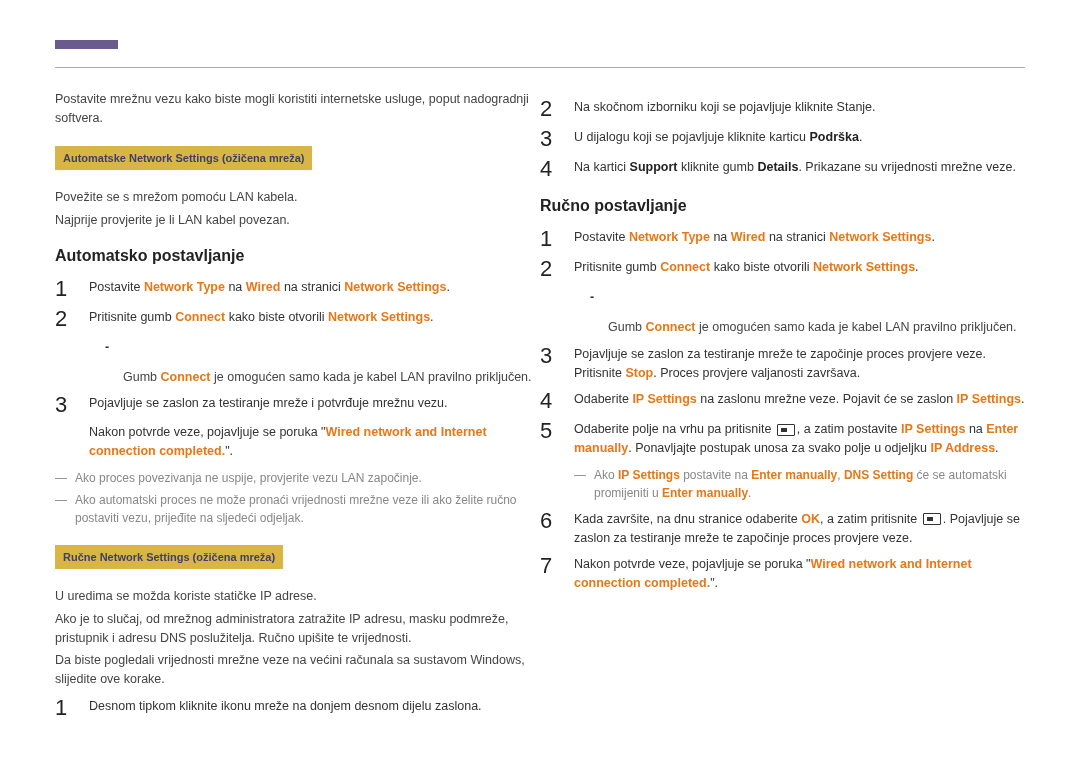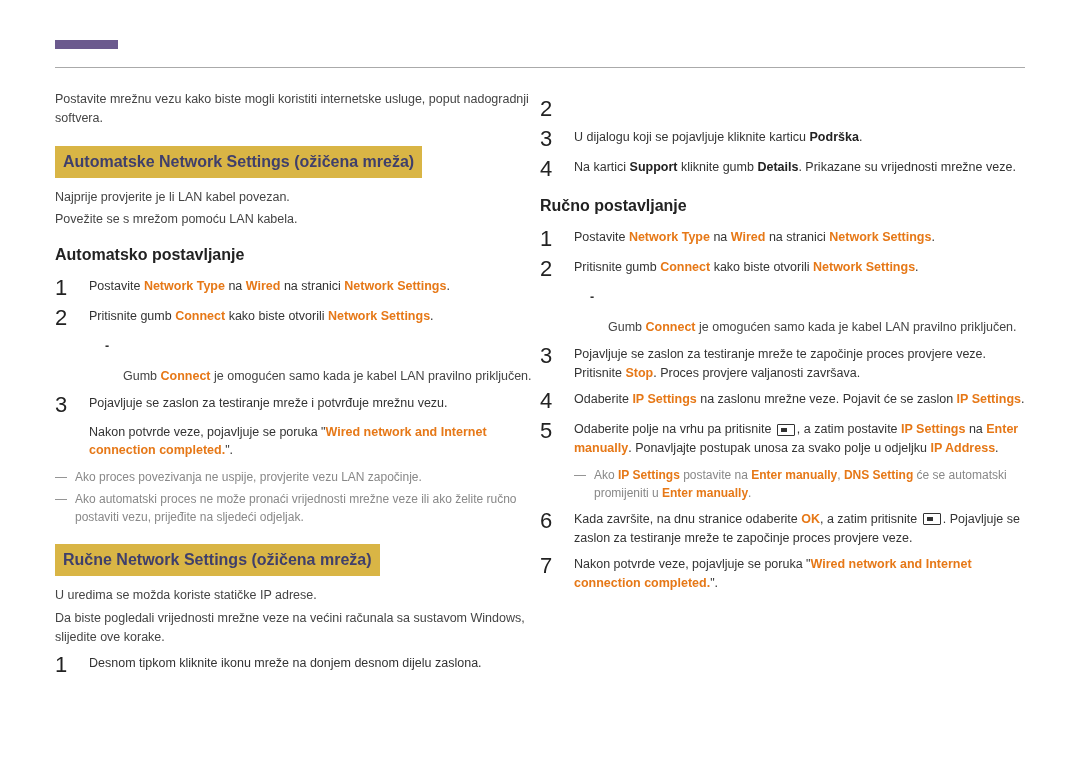--- a/index.html
+++ b/index.html
@@ -28,23 +28,23 @@
   }
   .col {
     flex: 1;
     min-width: 0;
   }
   .section-tag {
     display: inline-block;
     background: #d9b545;
     color: #3f3f6b;
     font-weight: 600;
-    font-size: 16px;
+    font-size: 11px;
     padding: 4px 8px;
-    margin: 14px 0 10px 0;
+    margin: 14px 0 18px 0;
   }
   .sub-head {
     font-weight: 700;
     font-size: 16px;
     color: #222;
     margin: 14px 0 10px 0;
   }
   p.body { margin-bottom: 4px; color: #444; }
   .step {
     display: flex;
@@ -98,22 +98,22 @@
 
 <div class="top-bar"></div>
 <div class="top-line"></div>
 
 <div class="cols">
 
   <div class="col">
     <p class="body">Postavite mrežnu vezu kako biste mogli koristiti internetske usluge, poput nadogradnji softvera.</p>
 
     <div class="section-tag">Automatske Network Settings  (ožičena mreža)</div>
+    <p class="body">Povežite se s mrežom pomoću LAN kabela.</p>
     <p class="body">Najprije provjerite je li LAN kabel povezan.</p>
-    <p class="body">Povežite se s mrežom pomoću LAN kabela.</p>
 
     <div class="sub-head">Automatsko postavljanje</div>
 
     <div class="step">
       <div class="num">1</div>
       <div class="txt"><span>Postavite </span><span class="orange-b">Network Type</span><span> na </span><span class="orange-b">Wired</span><span> na stranici </span><span class="orange-b">Network Settings</span><span>.</span></div>
     </div>
 
     <div class="step">
       <div class="num">2</div>
@@ -137,33 +137,35 @@
         <div class="dash">―</div>
         <div class="txt">Ako proces povezivanja ne uspije, provjerite vezu LAN započinje.</div>
       </div>
     <div class="note-row">
         <div class="dash">―</div>
         <div class="txt">Ako automatski proces ne može pronaći vrijednosti mrežne veze ili ako želite ručno postaviti vezu, prijeđite na sljedeći odjeljak.</div>
       </div>
 
     <div class="section-tag">Ručne Network Settings  (ožičena mreža)</div>
     <p class="body">U uredima se možda koriste statičke IP adrese.</p>
+    <p class="body">Ako je to slučaj, od mrežnog administratora zatražite IP adresu, masku podmreže, pristupnik i adresu DNS poslužitelja. Ručno upišite te vrijednosti.</p>
 
     <p class="body">Da biste pogledali vrijednosti mrežne veze na većini računala sa sustavom Windows, slijedite ove korake.</p>
 
     <div class="step">
       <div class="num">1</div>
       <div class="txt">Desnom tipkom kliknite ikonu mreže na donjem desnom dijelu zaslona.</div>
     </div>
   </div>
 
   <div class="col">
 
     <div class="step">
       <div class="num">2</div>
+      <div class="txt">Na skočnom izborniku koji se pojavljuje kliknite Stanje.</div>
     </div>
 
     <div class="step">
       <div class="num">3</div>
       <div class="txt"><span>U dijalogu koji se pojavljuje kliknite karticu </span><b class="dark">Podrška</b><span>.</span></div>
     </div>
 
     <div class="step">
       <div class="num">4</div>
       <div class="txt"><span>Na kartici </span><b class="dark">Support</b><span> kliknite gumb </span><b class="dark">Details</b><span>. Prikazane su vrijednosti mrežne veze.</span></div>

